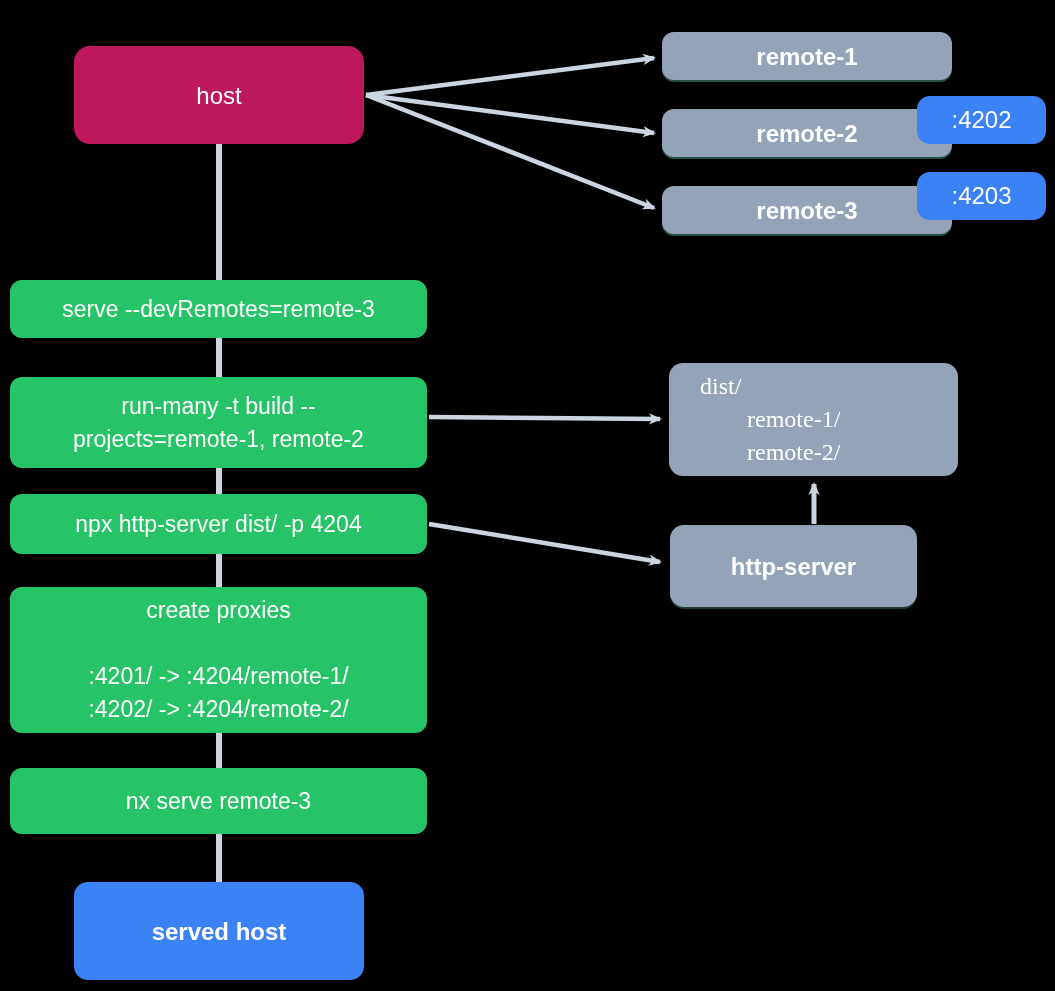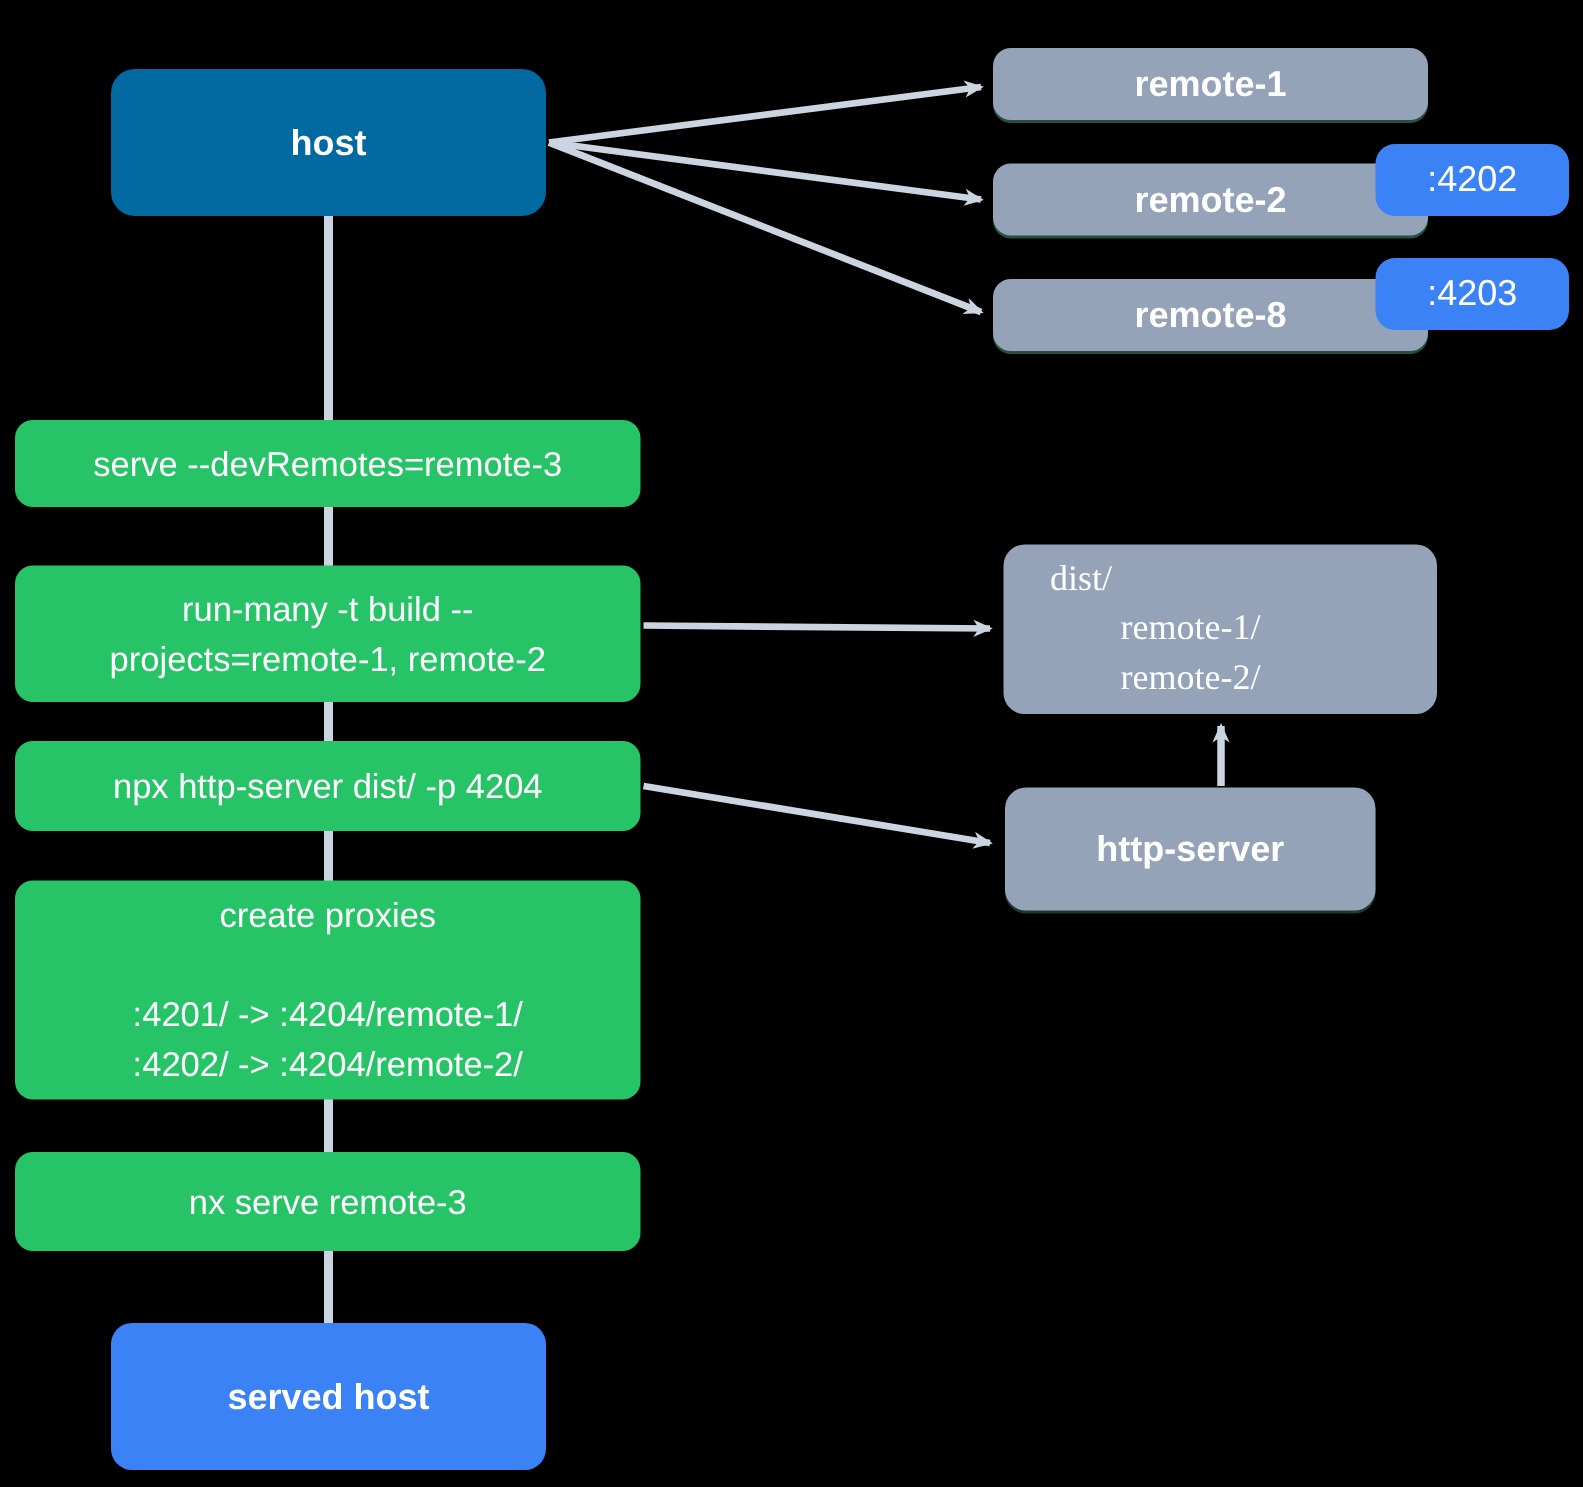--- a/index.html
+++ b/index.html
@@ -32,22 +32,22 @@
     z-index: 1;
   }
   .line {
     line-height: 33px;
     min-height: 33px;
     white-space: pre;
   }
   
   .node-host {
     left: 74px; top: 46px; width: 290px; height: 98px;
-    background: #0369a1; border-radius: 16px;
-    font-size: 24px; font-weight: bold;
+    background: #be185d; border-radius: 16px;
+    font-size: 24px; font-weight: normal;
   }
   .node-served-host {
     left: 74px; top: 882px; width: 290px; height: 98px;
     background: #3b82f6; border-radius: 14px;
     font-size: 24px; font-weight: bold;
   }
   
   .remote {
     left: 662px; width: 290px; height: 48px;
     background: #94a3b8; border-radius: 12px;
@@ -126,21 +126,21 @@
     <span class="line">host</span>
   </div>
 
   <div class="box remote remote-1">
     <span class="line">remote-1</span>
   </div>
   <div class="box remote remote-2">
     <span class="line">remote-2</span>
   </div>
   <div class="box remote remote-3">
-    <span class="line">remote-8</span>
+    <span class="line">remote-3</span>
   </div>
 
   <div class="badge badge-2">
     <span>:4202</span>
   </div>
   <div class="badge badge-3">
     <span>:4203</span>
   </div>
 
   <div class="box step step-1">

